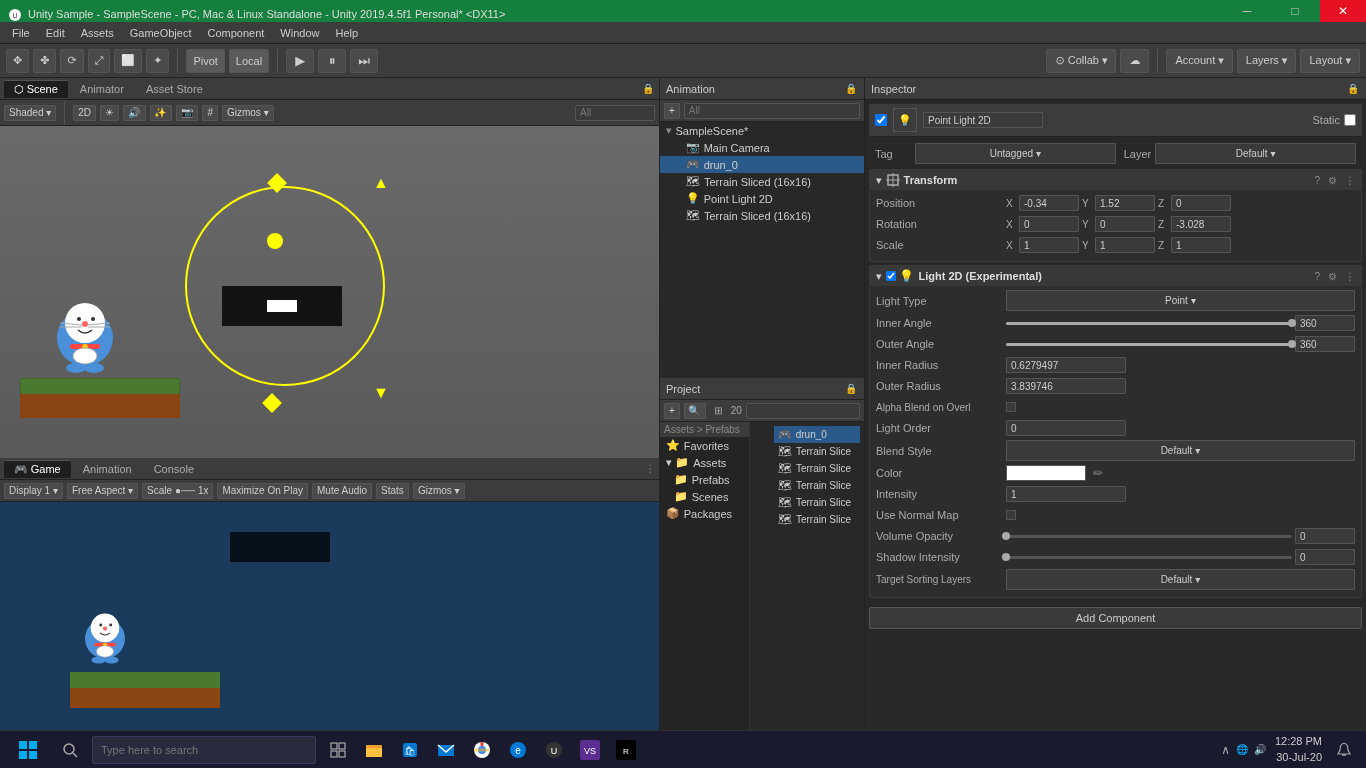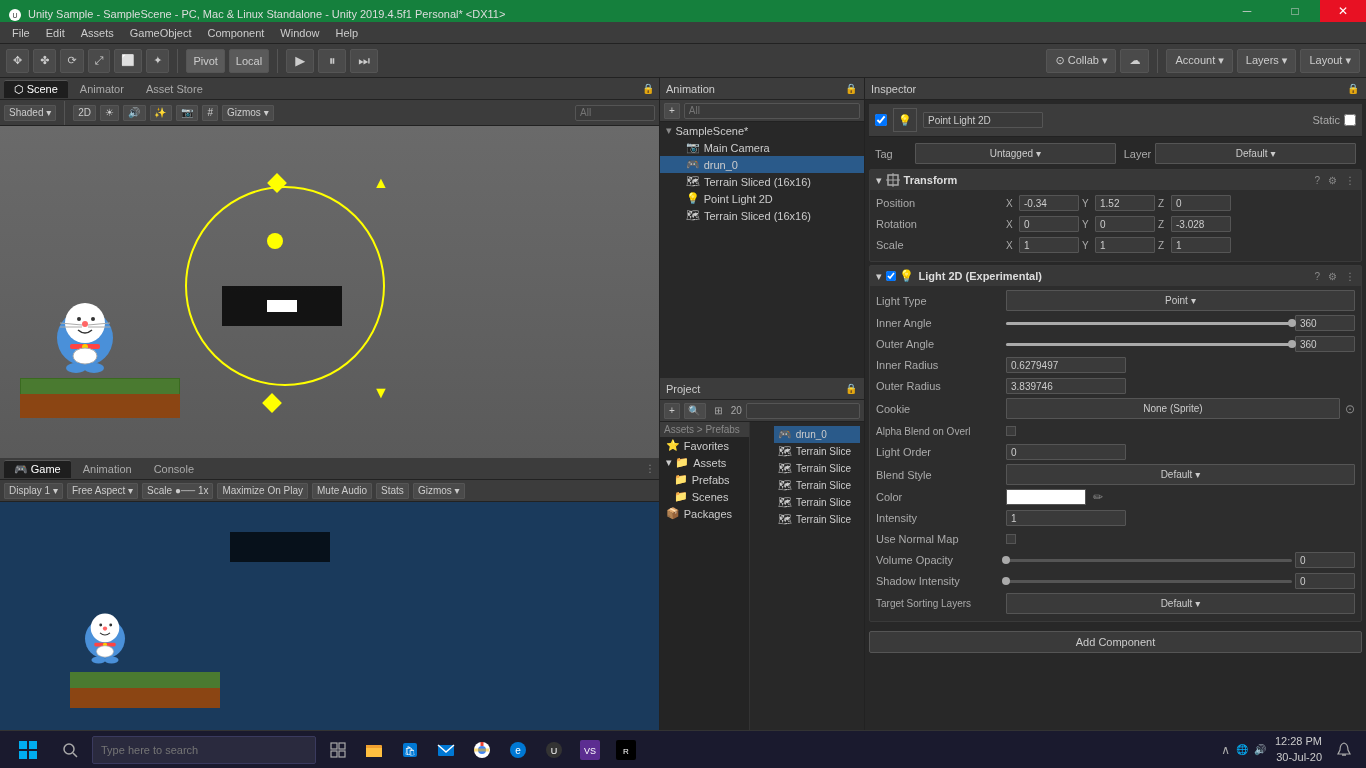--- a/index.html
+++ b/index.html
@@ -585,29 +585,20 @@
           </div>
 
           <div class="prop-row">
             <span class="prop-label">Outer Radius</span>
             <div class="prop-value">
               <input class="prop-input-wide" value="3.839746" style="">
             </div>
           </div>
 
 
-          <div class="prop-row">
-            <span class="prop-label">Cookie</span>
-            <div class="prop-value">
-              <div class="dropdown-btn" style="flex:1;">
-                <span>None (Sprite)</span>
-              </div>
-              <span style="color:#888; font-size:12px; margin-left:2px;">⊙</span>
-            </div>
-          </div>
 
           <div class="prop-row">
             <span class="prop-label" style="font-size:10px;">Alpha Blend on Overl</span>
             <div class="prop-value">
               <div class="checkbox-sm"></div>
             </div>
           </div>
 
           <div class="prop-row">
             <span class="prop-label">Light Order</span>

